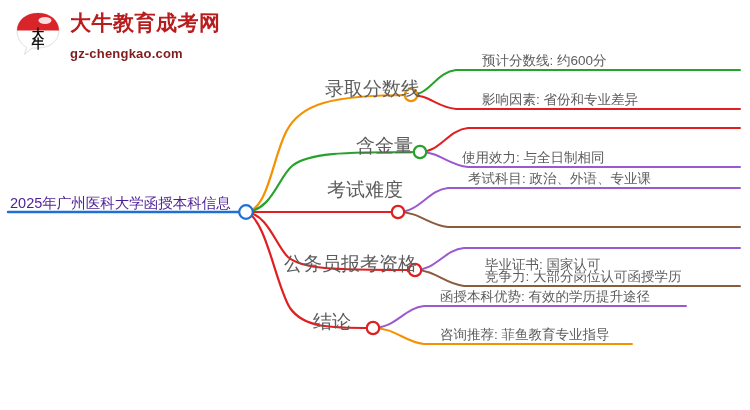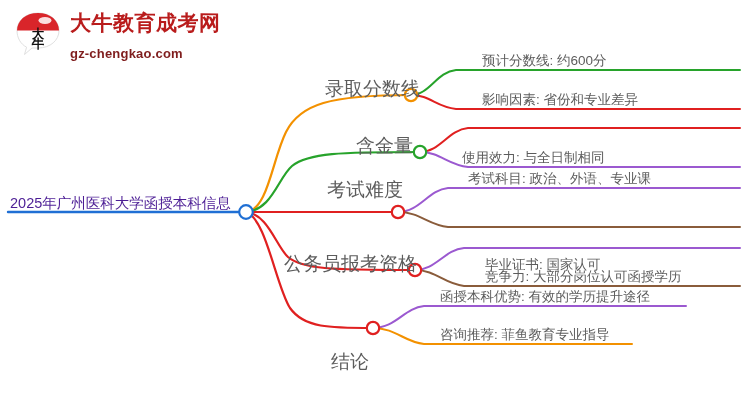--- a/index.html
+++ b/index.html
@@ -146,21 +146,21 @@
   </svg>
 
   
   <div class="node-label" id="root-label" style="left:10px; top:194px;">2025年广州医科大学函授本科信息</div>
 
   
   <div class="node-label topic-label" style="left:325px; top:76px;">录取分数线</div>
   <div class="node-label topic-label" style="left:356px; top:133px;">含金量</div>
   <div class="node-label topic-label" style="left:327px; top:177px;">考试难度</div>
   <div class="node-label topic-label" style="left:284px; top:251px;">公务员报考资格</div>
-  <div class="node-label topic-label" style="left:331px; top:309px;margin-top:40px;">结论</div>
+  <div class="node-label topic-label" style="left:313px; top:309px;">结论</div>
 
   
   <div class="node-label leaf-label" style="left:482px; top:52px;">预计分数线: 约600分</div>
   <div class="node-label leaf-label" style="left:482px; top:91px;">影响因素: 省份和专业差异</div>
 
   <div class="node-label leaf-label" style="left:468px; top:170px;">考试科目: 政治、外语、专业课</div>
 
   <div class="node-label leaf-label" style="left:462px; top:149px;">使用效力: 与全日制相同</div>
 
   <div class="node-label leaf-label" style="left:485px; top:230px;margin-top:26px;">毕业证书: 国家认可</div>

